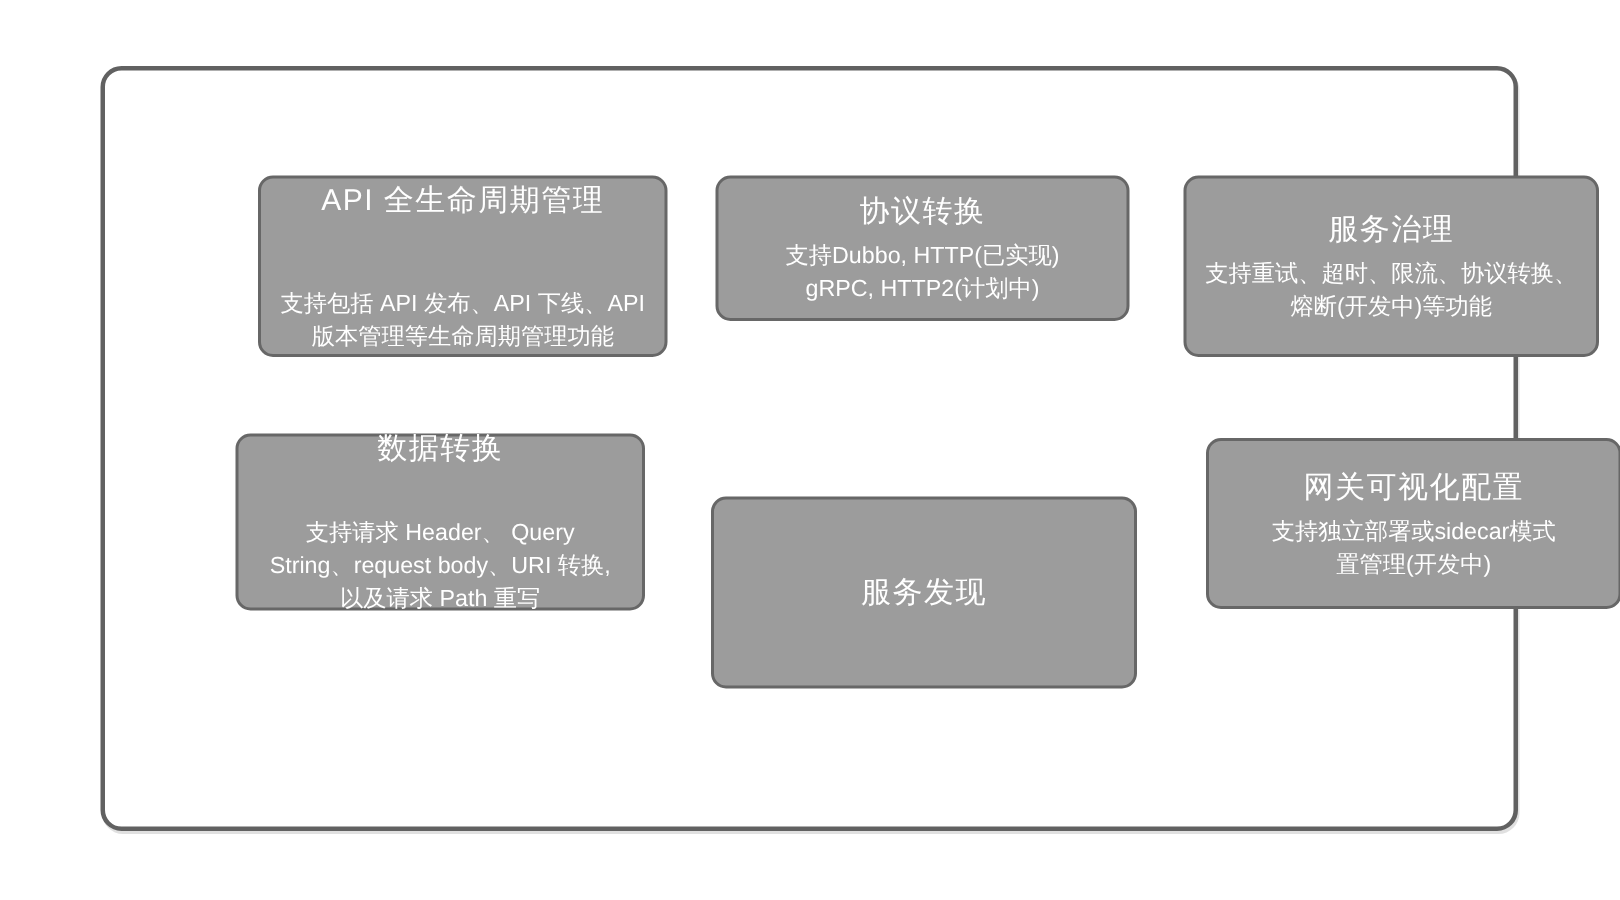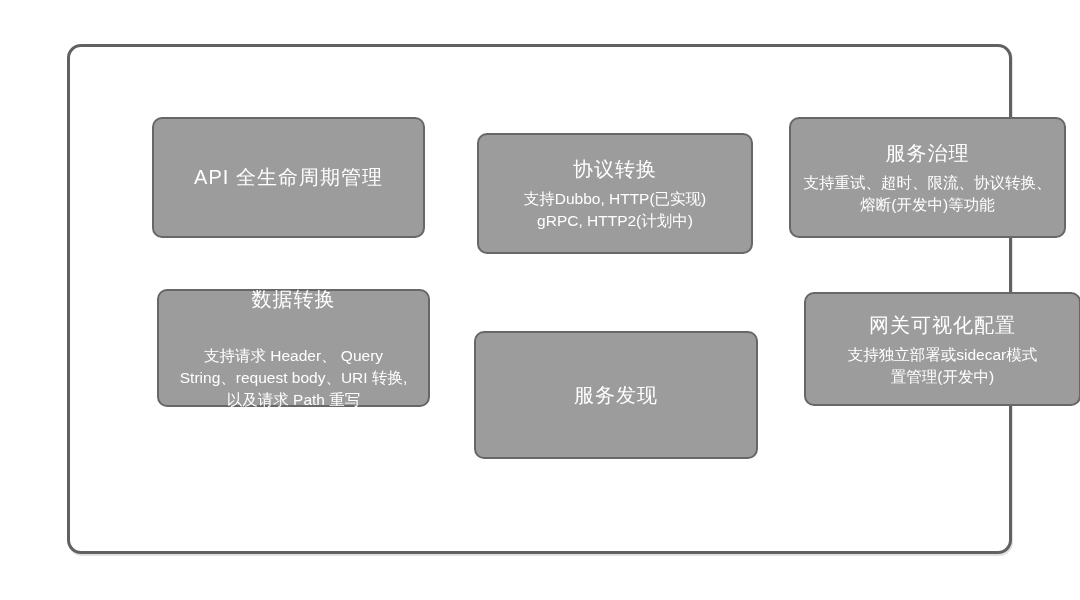--- a/index.html
+++ b/index.html
@@ -46,36 +46,38 @@
     line-height: 1.45;
     letter-spacing: 1px;
     white-space: pre-line;
   }
   .card-desc {
     font-size: 15.5px;
     line-height: 1.4;
     margin-top: 4px;
     white-space: pre-line;
   }
-  .c1 { left: 82px;  top: 70px;  width: 273px; height: 121px; gap: 39px; }
-  .c2 { left: 407px; top: 86px;  width: 276px; height: 121px; align-items: center; }
+  .c1 { left: 102px;  top: 70px;  width: 273px; height: 121px; gap: 39px; }
+  .c2 { left: 407px; top: 70px;  width: 276px; height: 97px; align-items: center; }
   .c3 { left: 719px; top: 70px;  width: 277px; height: 121px; }
   .c4 { left: 87px;  top: 242px; width: 273px; height: 118px; gap: 27px; }
   .c5 { left: 404px; top: 242px; width: 284px; height: 128px; margin-top: 42px; }
   .c6 { left: 734px; top: 245px; width: 277px; height: 114px; }
   .c7 { left: 87px;  top: 412px; width: 275px; height: 110px; }
 </style>
 </head>
 <body>
 
 <div class="page">
   <div class="container">
 
     <div class="card c1">
       <div class="card-title">API 全生命周期管理</div>
+      <div class="card-desc">支持包括 API 发布、API 下线、API
+版本管理等生命周期管理功能</div>
     </div>
 
     <div class="card c2">
       <div class="card-title">协议转换</div>
       <div class="card-desc">支持Dubbo, HTTP(已实现)
 gRPC, HTTP2(计划中)</div>
     </div>
 
     <div class="card c3">
       <div class="card-title">服务治理</div>

